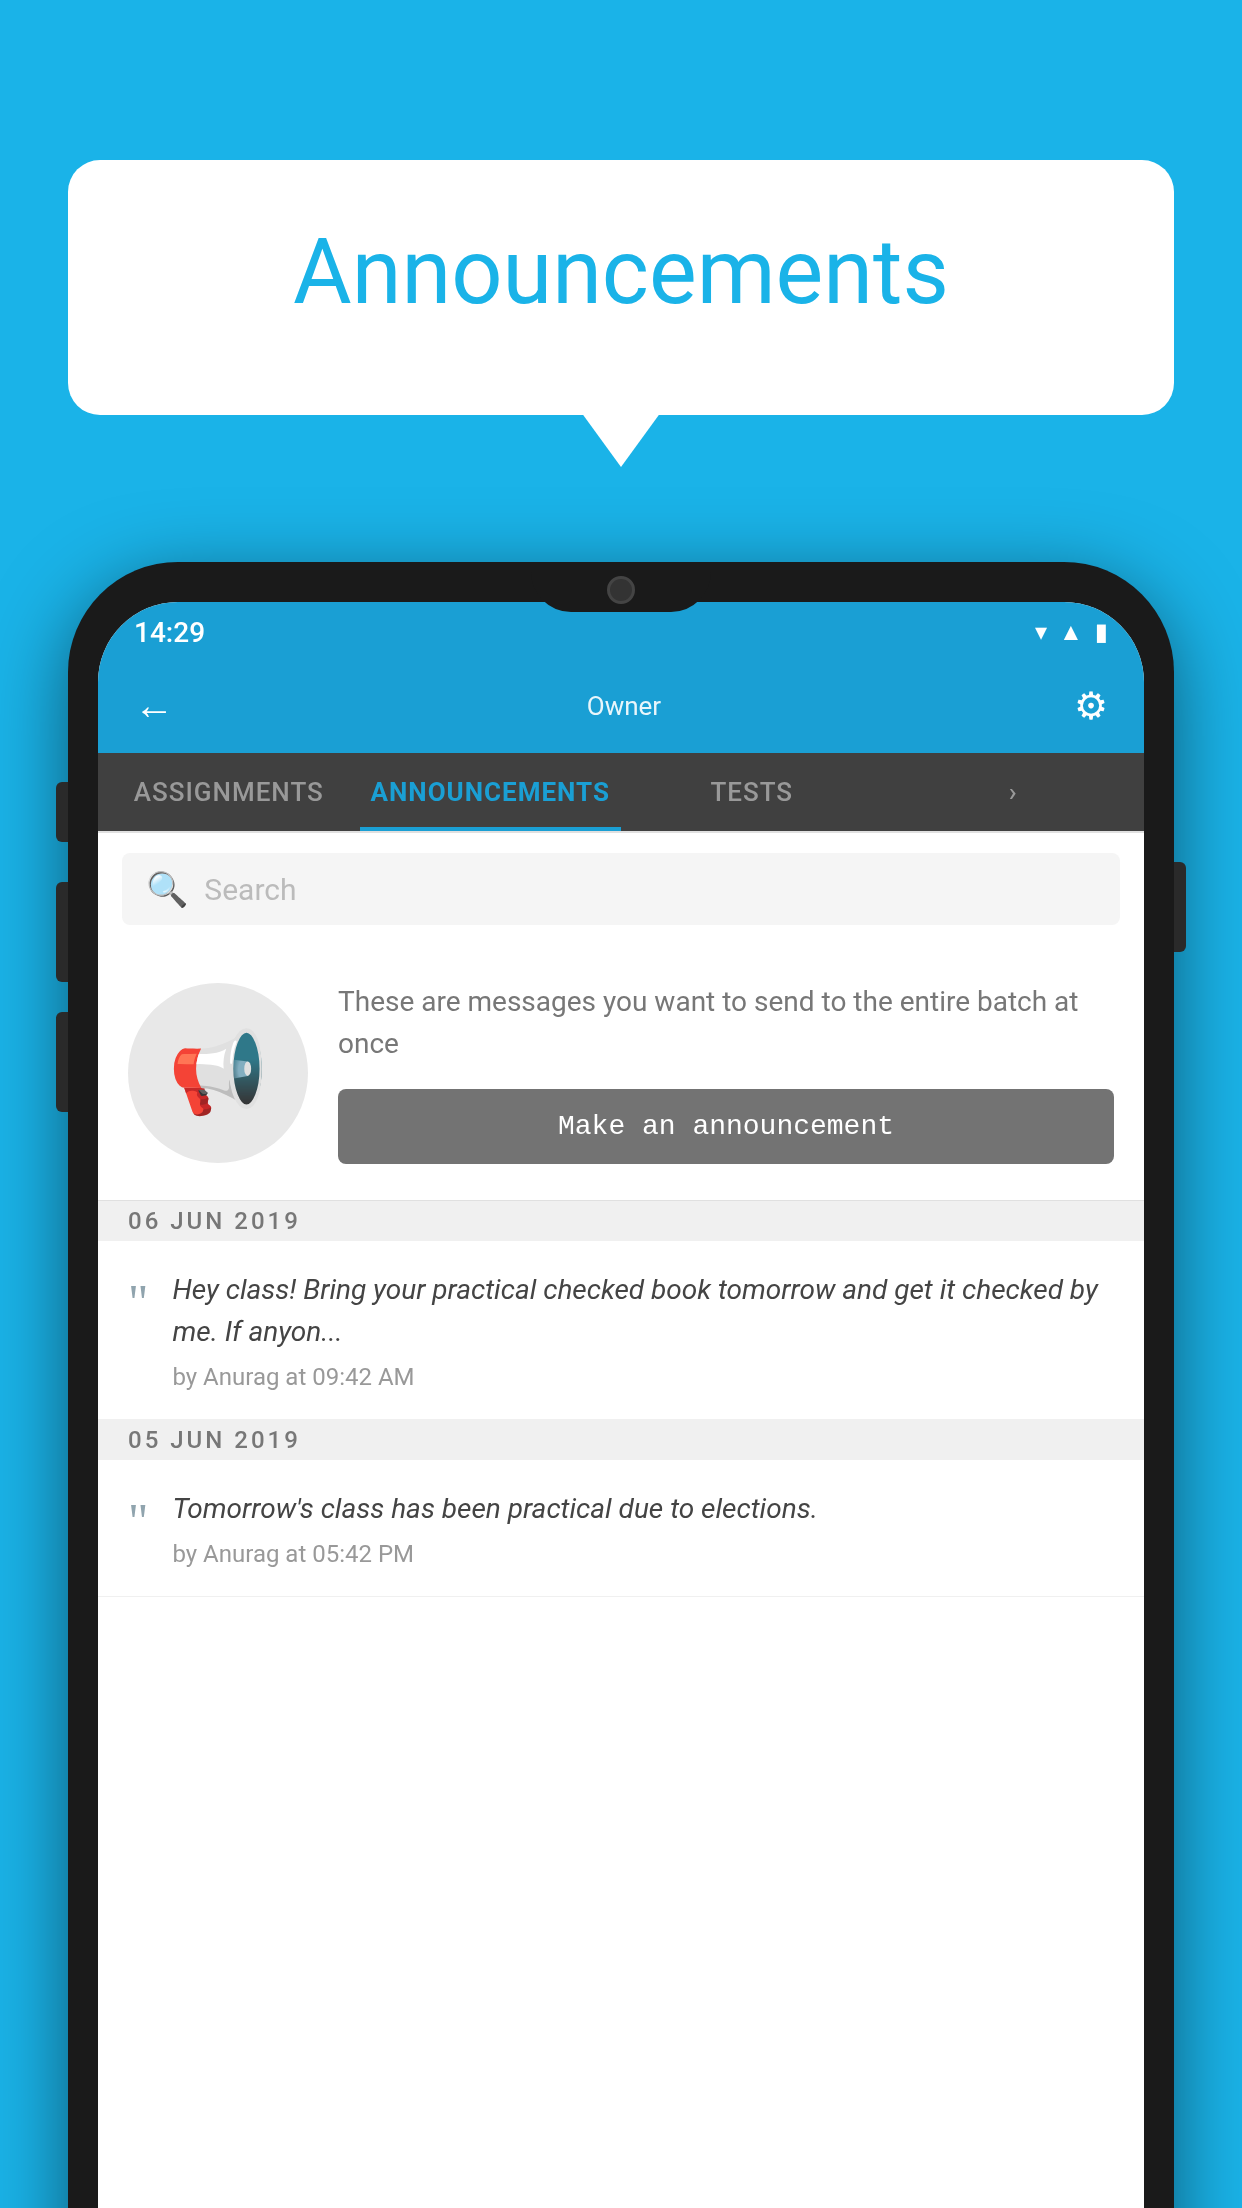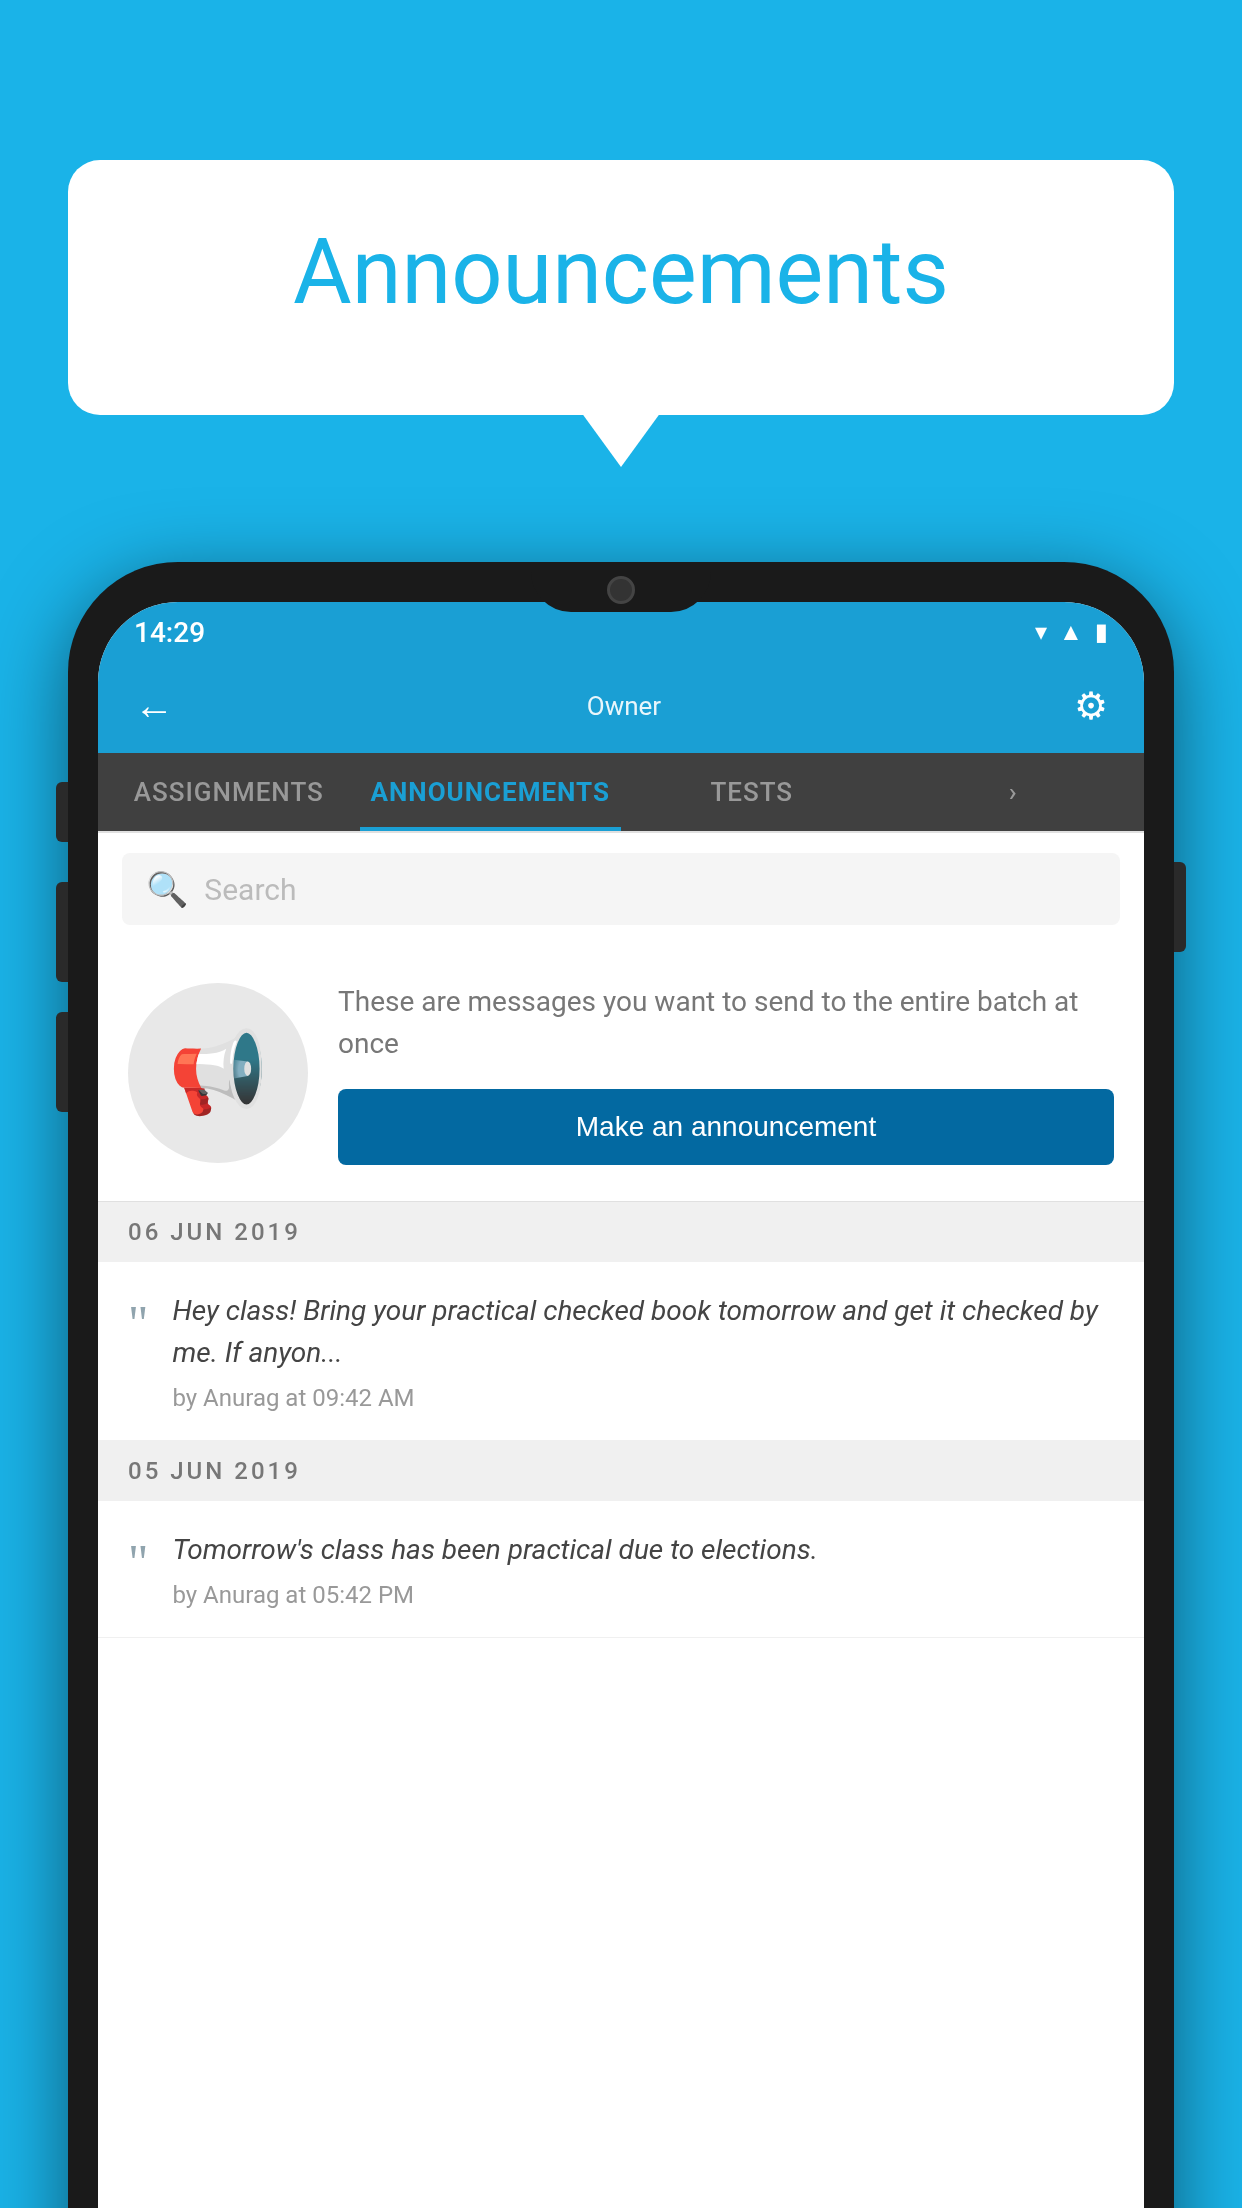--- a/index.html
+++ b/index.html
@@ -276,35 +276,36 @@
     .prompt-right {
       flex: 1;
     }
     .prompt-text {
       font-size: 28px;
       color: #777;
       line-height: 1.5;
       margin-bottom: 24px;
     }
     .make-announcement-btn {
-      background: #0369a1;
+      background: #737373;
       color: white;
       border: none;
       border-radius: 8px;
       padding: 22px 48px;
       font-size: 28px;
       font-weight: 500;
       cursor: pointer;
       width: 100%;
+      font-family: Liberation Mono, monospace;
     }
 
     
     .date-separator {
       background: #f0f0f0;
-      padding: 16px 30px;
+      padding: 6px 30px;
       font-size: 24px;
       color: #777;
       letter-spacing: 3px;
       font-weight: 500;
     }
 
     
     .announcement-item {
       background: white;
       padding: 28px 30px;

